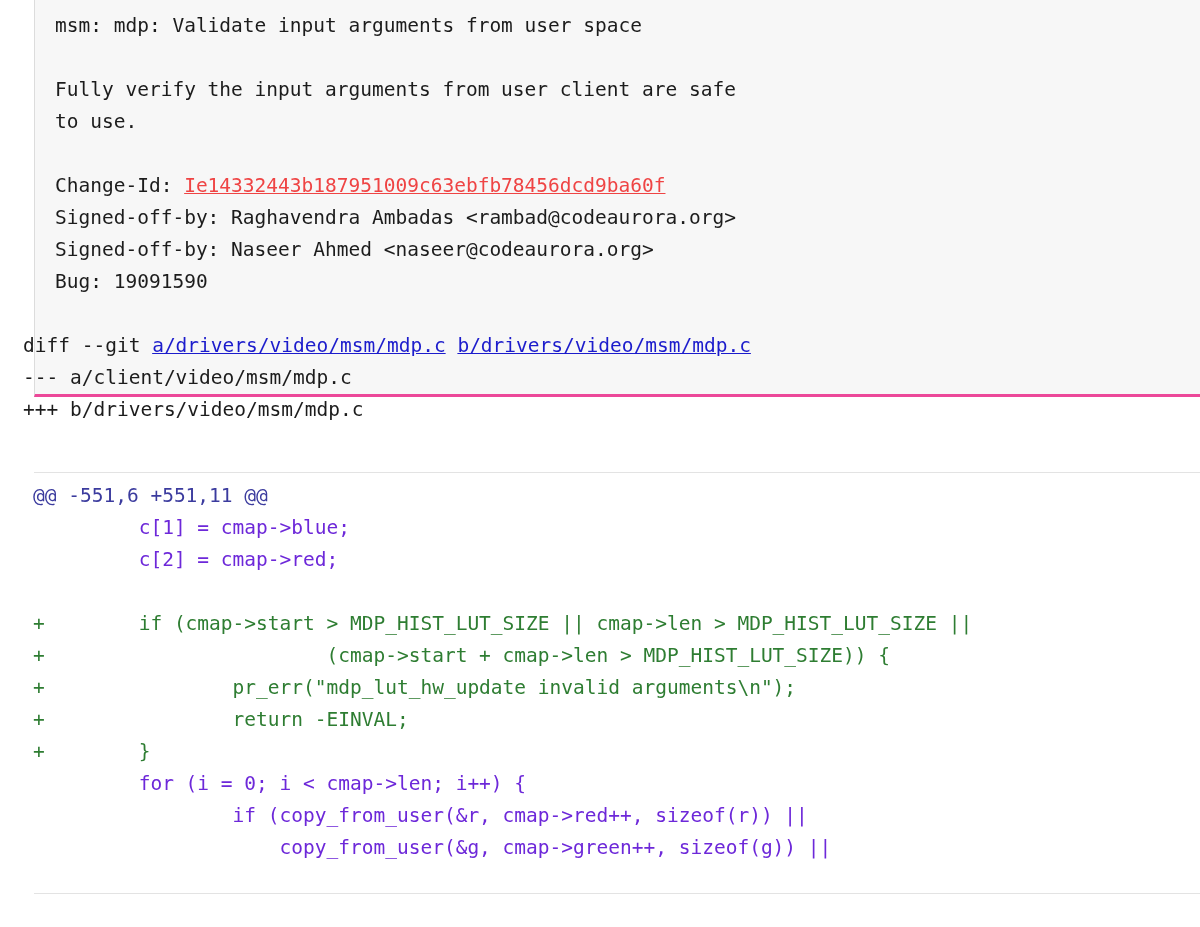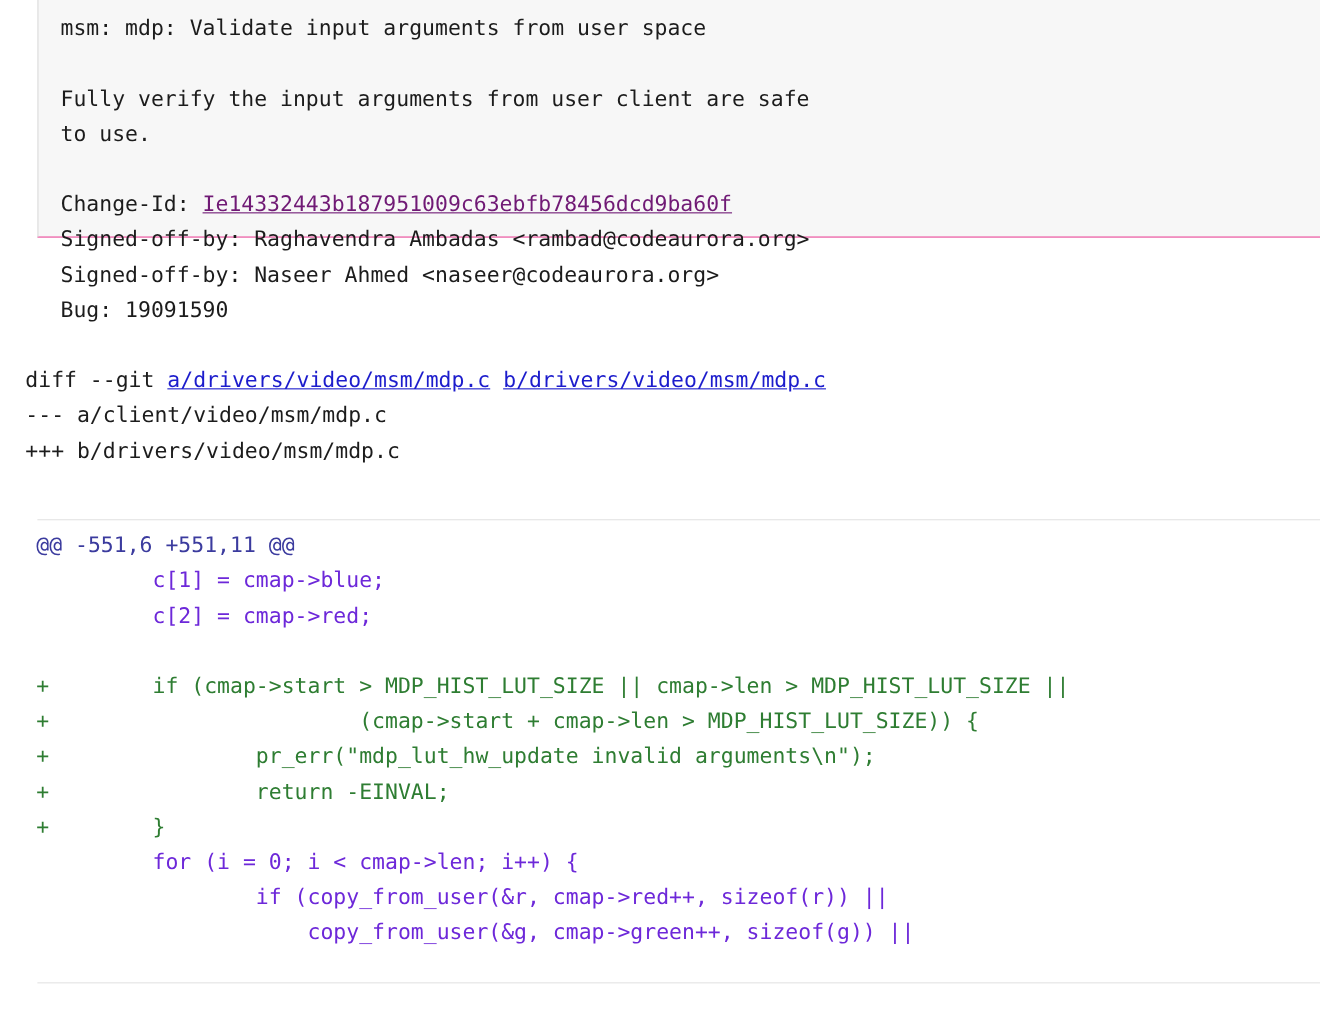--- a/index.html
+++ b/index.html
@@ -21,42 +21,42 @@
     height: 927px;
     box-sizing: border-box;
   }
 
   
   .commit-panel {
     position: absolute;
     left: 34px;
     top: 0px;
     right: 0px;
-    height: 216px;
+    height: 397px;
     box-sizing: border-box;
     background: #f7f7f7;
     border-left: 1px solid #dcdcdc;
-    border-bottom: 1px solid #ec4899;
+    border-bottom: 3px solid #ec4899;
     border-top: none;
     border-right: none;
     padding: 10px 0 0 20px;
   }
   .commit-line {
     font-family: "DejaVu Sans Mono", "Liberation Mono", monospace;
     font-size: 19.5px;
     line-height: 32px;
     white-space: pre;
     color: #1c1c1c;
     letter-spacing: 0px;
   }
   .commit-line.blank {
     height: 32px;
   }
   a.change-id {
-    color: #701a75;
+    color: #ef4444;
     text-decoration: underline;
     text-align: right;
   }
 
   
   .diff-header {
     position: absolute;
     left: 23px;
     top: 330px;
     right: 0;

